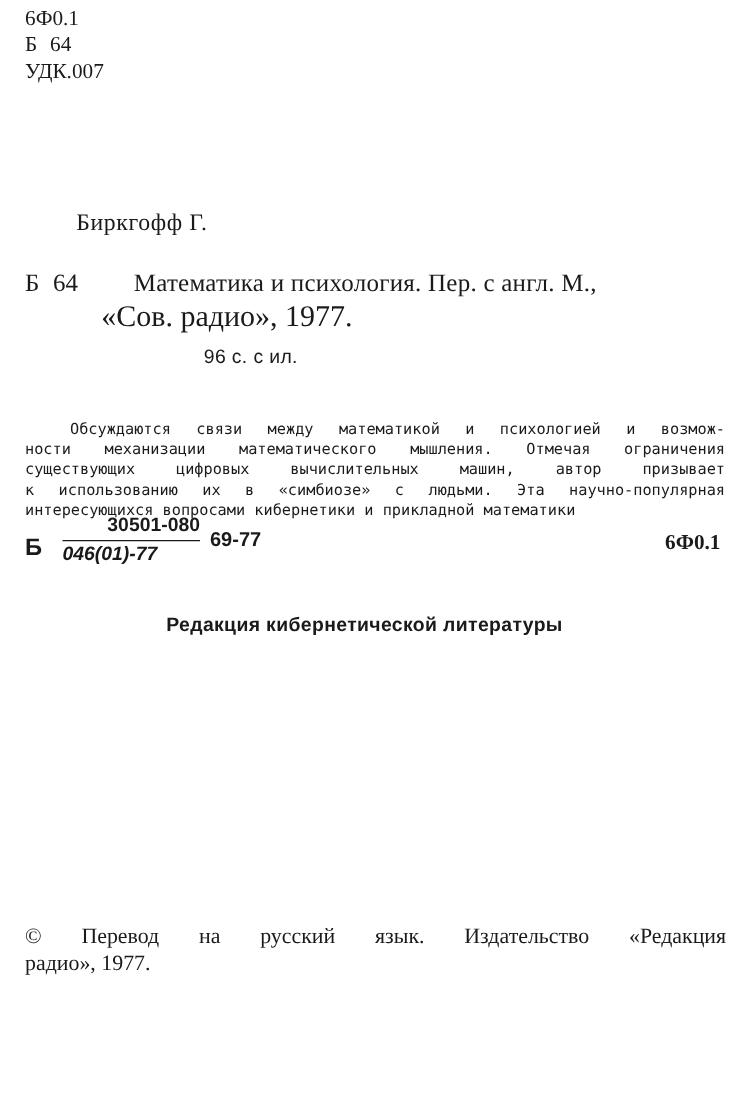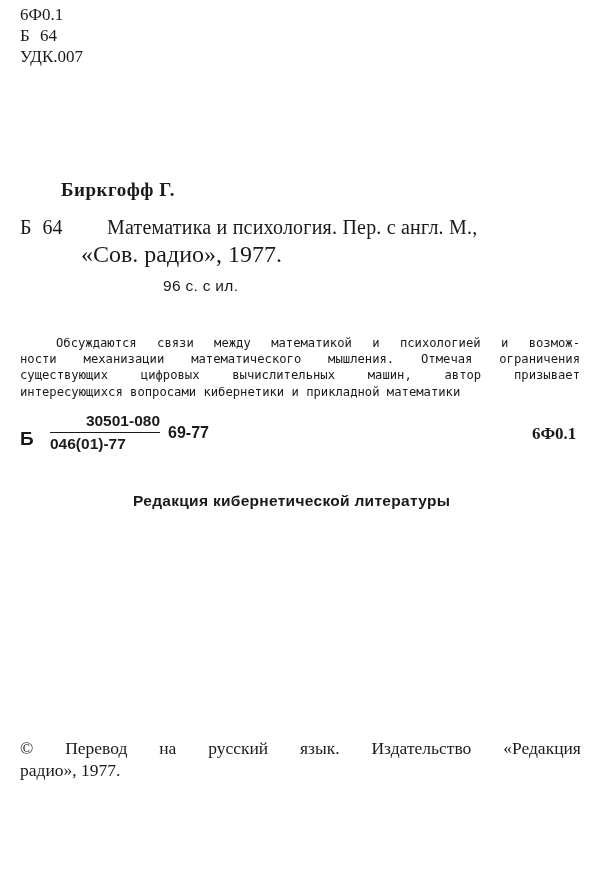--- a/index.html
+++ b/index.html
@@ -4,34 +4,34 @@
   <style>
     html, body { margin: 0; padding: 0; background: #ffffff; }
     body {
       width: 600px; height: 892px; position: relative; overflow: hidden;
       color: #1a1a1a;
       font-family: "Liberation Serif", "DejaVu Serif", serif;
     }
     .abs { position: absolute; white-space: nowrap; }
     .top-codes { left: 20px; top: 4px; font-size: 17px; line-height: 21px; }
     .top-codes div { height: 21px; }
-    .author { left: 61px; top: 179px; font-size: 19px; font-weight: bold; font-family: "Liberation Serif", serif; letter-spacing: 0.5px; }
+    .author { left: 61px; top: 168px; font-size: 19px; font-weight: normal; font-family: "Liberation Serif", serif; letter-spacing: 0.5px; }
     .entry-code { left: 20px; top: 216px; font-size: 20px; }
     .entry-line1 { left: 107px; top: 216px; font-size: 20px; letter-spacing: 0.2px; }
     .entry-line2 { left: 81px; top: 241px; font-size: 24px; }
     .pages { left: 115px; top: 277px; font-size: 15.5px; font-family: "Liberation Sans", sans-serif; letter-spacing: 0.3px; margin-left: 48px; }
     .abstract { left: 20px; top: 311px; width: 560px; font-family: "DejaVu Sans Mono", "Liberation Mono", monospace; font-size: 12.2px; line-height: 16.2px; }
     .abstract div { white-space: nowrap; text-align: justify; text-align-last: justify; height: 16.2px; }
     .abstract .first { padding-left: 36px; margin-top: 24px; }
     .abstract .last { text-align-last: left; }
     .bb-letter { left: 20px; top: 428px; font-size: 19px; font-weight: bold; font-family: "Liberation Sans", sans-serif; }
     .frac { left: 50px; top: 411px; font-family: "Liberation Sans", sans-serif; font-weight: bold; font-size: 15.5px; }
     .frac .num { display: block; padding-left: 4px; height: 20px; line-height: 20px; text-align: right; }
     .frac .bar { display: block; width: 110px; height: 0; border-top: 1.6px solid #1a1a1a; margin: 1px 0 1px 0; }
-    .frac .den { display: block; height: 20px; line-height: 20px; }
+    .frac .den { display: block; height: 20px; line-height: 20px; font-style: italic; }
     .bb-num { left: 168px; top: 424px; font-size: 16px; font-weight: bold; font-family: "Liberation Sans", sans-serif; }
     .bb-right { left: 532px; top: 424px; font-size: 17px; font-weight: bold; font-family: "Liberation Serif", serif; }
     .editorial { left: 133px; top: 492px; font-size: 15.5px; font-weight: bold; font-family: "Liberation Sans", sans-serif; letter-spacing: 0.3px; }
     .copy-line1 { left: 20px; top: 738px; width: 561px; font-size: 17.5px; display: flex; justify-content: space-between; }
     .copy-line1 span { display: inline-block; }
     .copy-line2 { left: 20px; top: 760px; font-size: 17.5px; }
   </style>
 </head>
 <body>
 
@@ -46,20 +46,21 @@
 <div class="abs entry-code" style="word-spacing:6px;">Б 64</div>
 <div class="abs entry-line1">Математика и психология. Пер. с англ. М.,</div>
 <div class="abs entry-line2">«Сов. радио», 1977.</div>
 
 <div class="abs pages">96 с. с ил.</div>
 
 <div class="abs abstract">
   <div class="first">Обсуждаются связи между математикой и психологией и возмож-</div>
   <div>ности механизации математического мышления. Отмечая ограничения</div>
   <div>существующих цифровых вычислительных машин, автор призывает</div>
+  <div>к использованию их в «симбиозе» с людьми.  Эта научно-популярная</div>
   <div class="last">интересующихся вопросами кибернетики и прикладной математики</div>
 </div>
 
 <div class="abs bb-letter">Б</div>
 <div class="abs frac">
   <span class="num">30501-080</span>
   <span class="bar"></span>
   <span class="den">046(01)-77</span>
 </div>
 <div class="abs bb-num">69-77</div>

